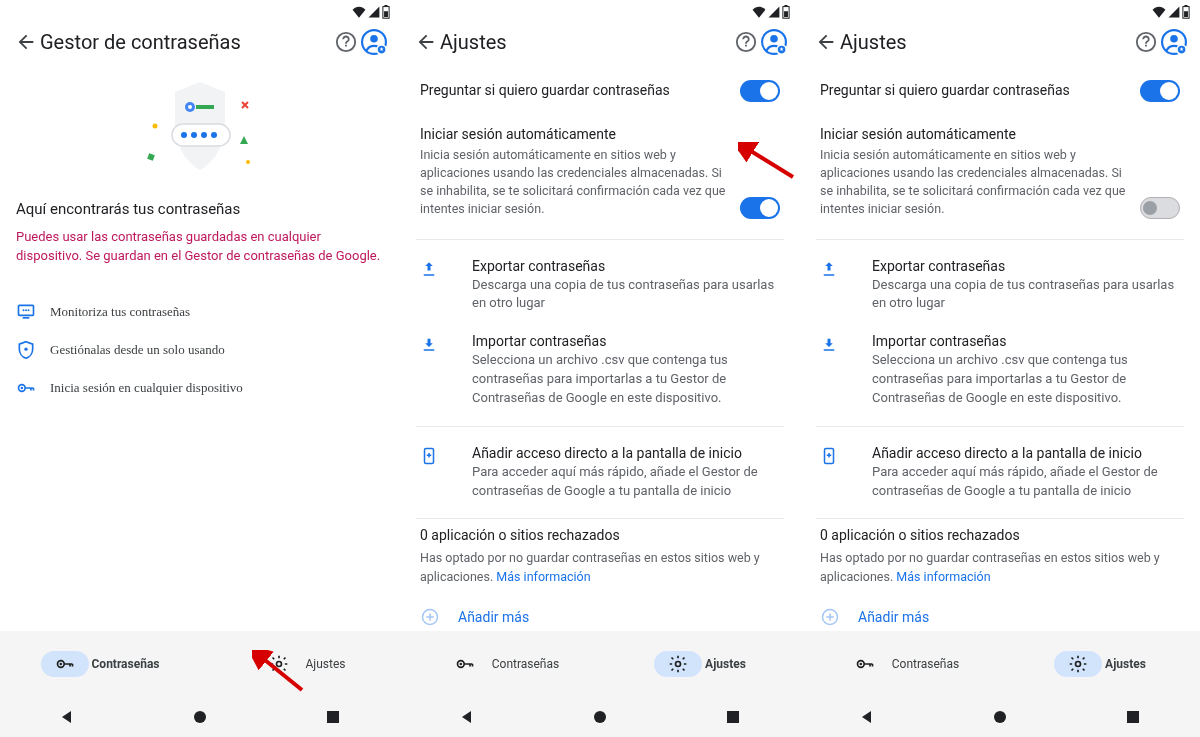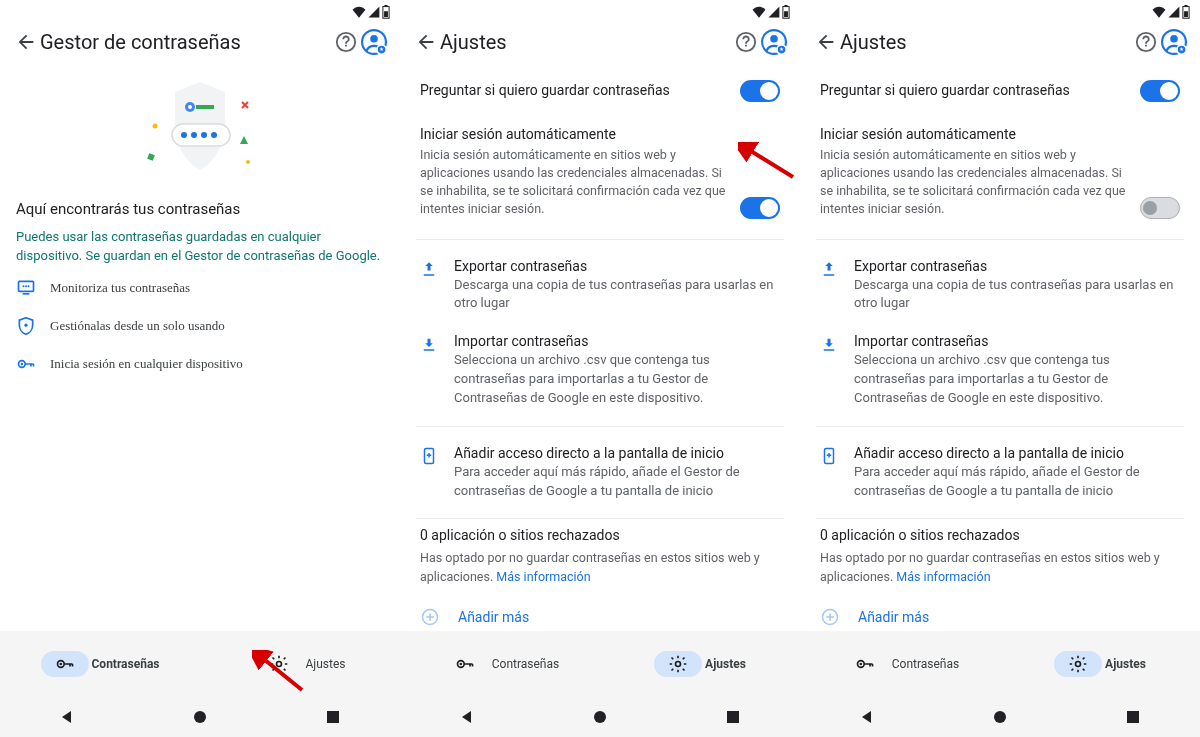--- a/index.html
+++ b/index.html
@@ -61,22 +61,22 @@
     }
     .s1-heading {
       font-size: 15px;
       color: #202124;
       margin-bottom: 10px;
       font-weight: 400;
     }
     .s1-sub {
       font-size: 13px;
       line-height: 1.45;
-      color: #0f766e;
-      margin-bottom: 12px;
+      color: #be185d;
+      margin-bottom: 36px;
     }
     .feat {
       display: flex;
       align-items: center;
       gap: 14px;
       margin-bottom: 18px;
       font-family: Liberation Serif, serif;
     }
     .feat-icon { width: 20px; color:#1a73e8; display:flex; }
     .feat-text { font-size: 13px; color:#3c4043; }
@@ -108,21 +108,21 @@
     .toggle.on { background:#1a73e8; }
     .toggle.off { background:#dadce0; border:1px solid #b0b0b0; }
     .toggle .knob {
       position:absolute; top:2px; width:18px; height:18px;
       border-radius:50%; background:#fff;
     }
     .toggle.on .knob { right:2px; }
     .toggle.off .knob { left:2px; background:#9aa0a6; width:14px;height:14px; top:3px;}
     .divider { border-top:1px solid #e8eaed; margin: 8px 0; }
     .action-row {
-      display:flex; gap:14px; padding: 10px 4px;
+      display:flex; gap:32px; padding: 10px 4px;
     }
     .action-icon { color:#1a73e8; width:20px; display:flex; padding-top:2px;}
     .action-text { flex:1; }
     .action-title { font-size:14px; color:#202124; margin-bottom:2px;}
     .action-desc { font-size:13px; color:#5f6368; line-height:1.45;}
     .section-title { font-size:14px; color:#202124; margin: 4px 4px 6px 4px;}
     .section-desc { font-size:12.5px; color:#5f6368; line-height:1.5; padding:0 4px;}
     .link { color:#1a73e8; }
     .add-more {
       display:flex; gap:18px; padding:6px 4px; align-items:center;

